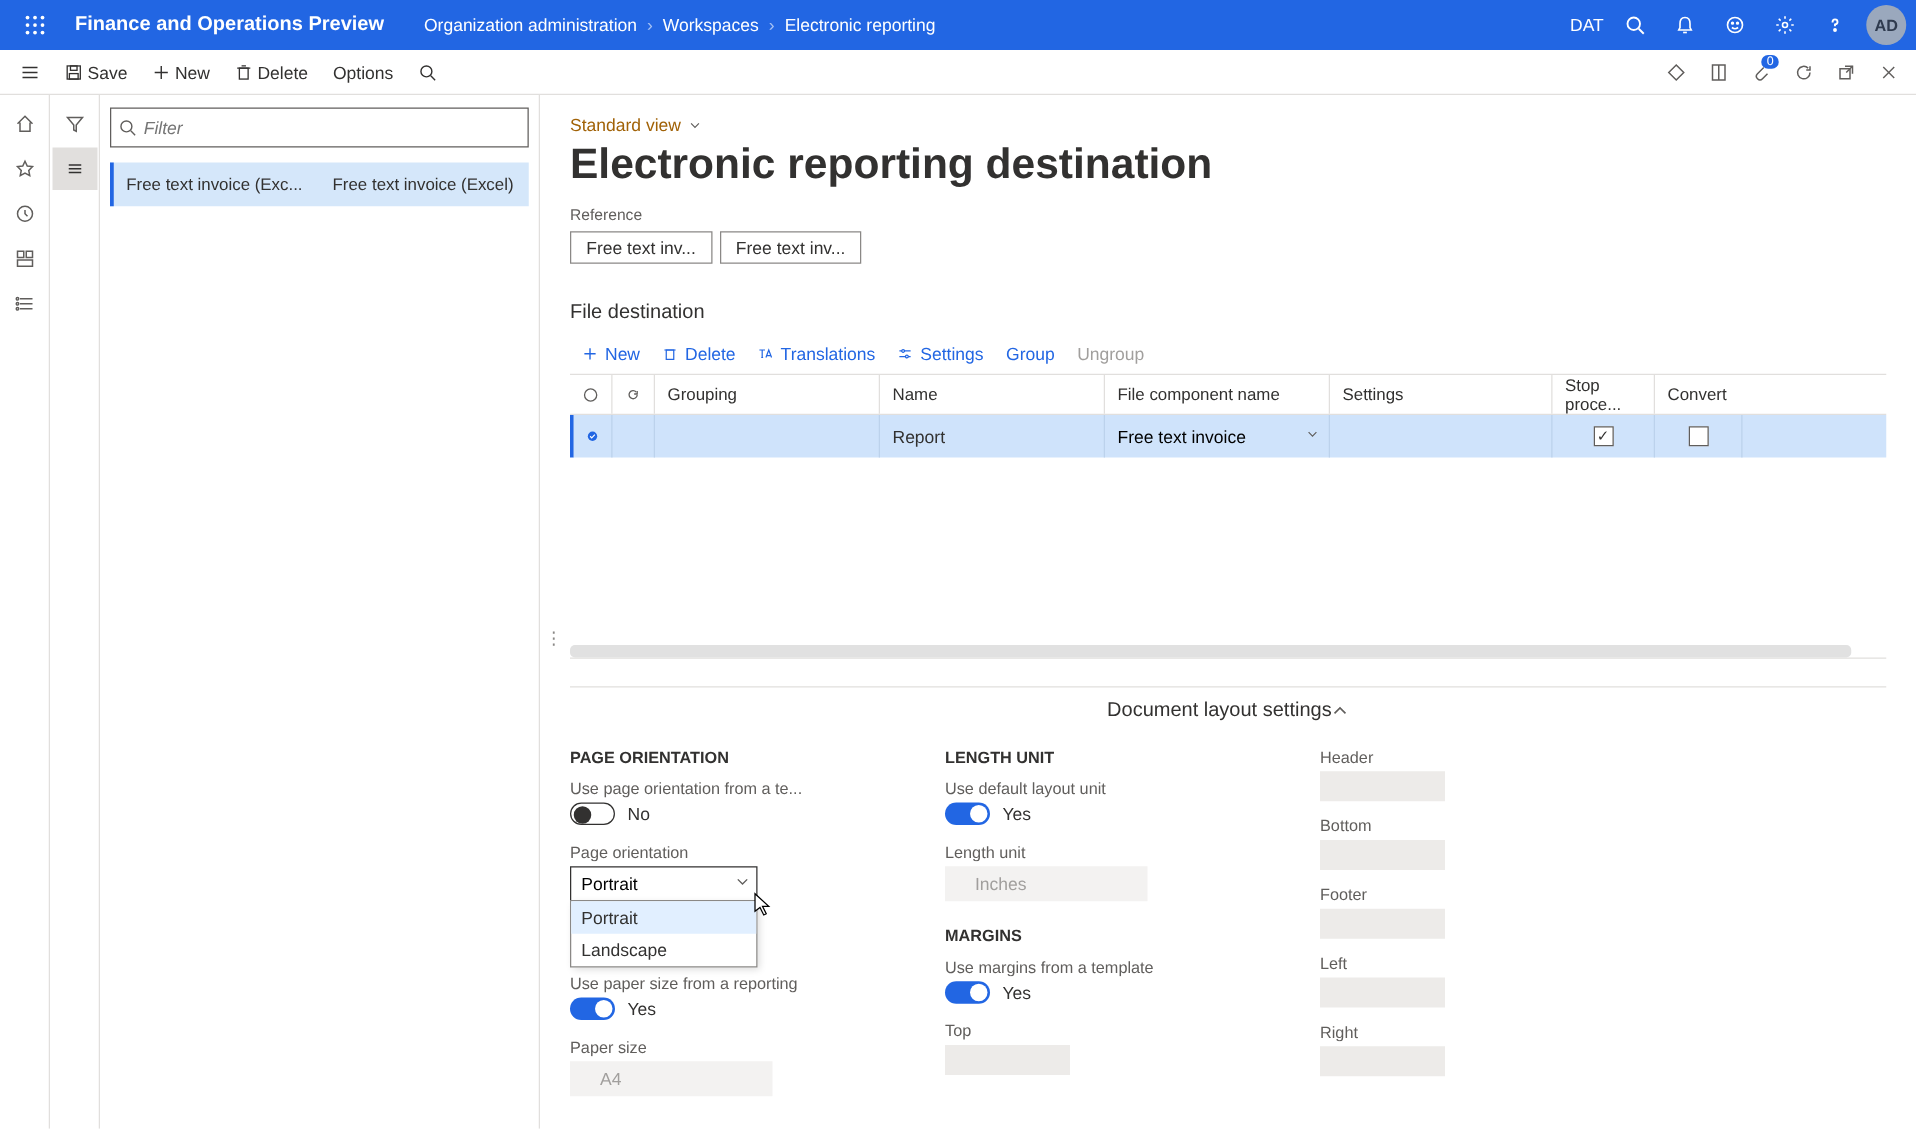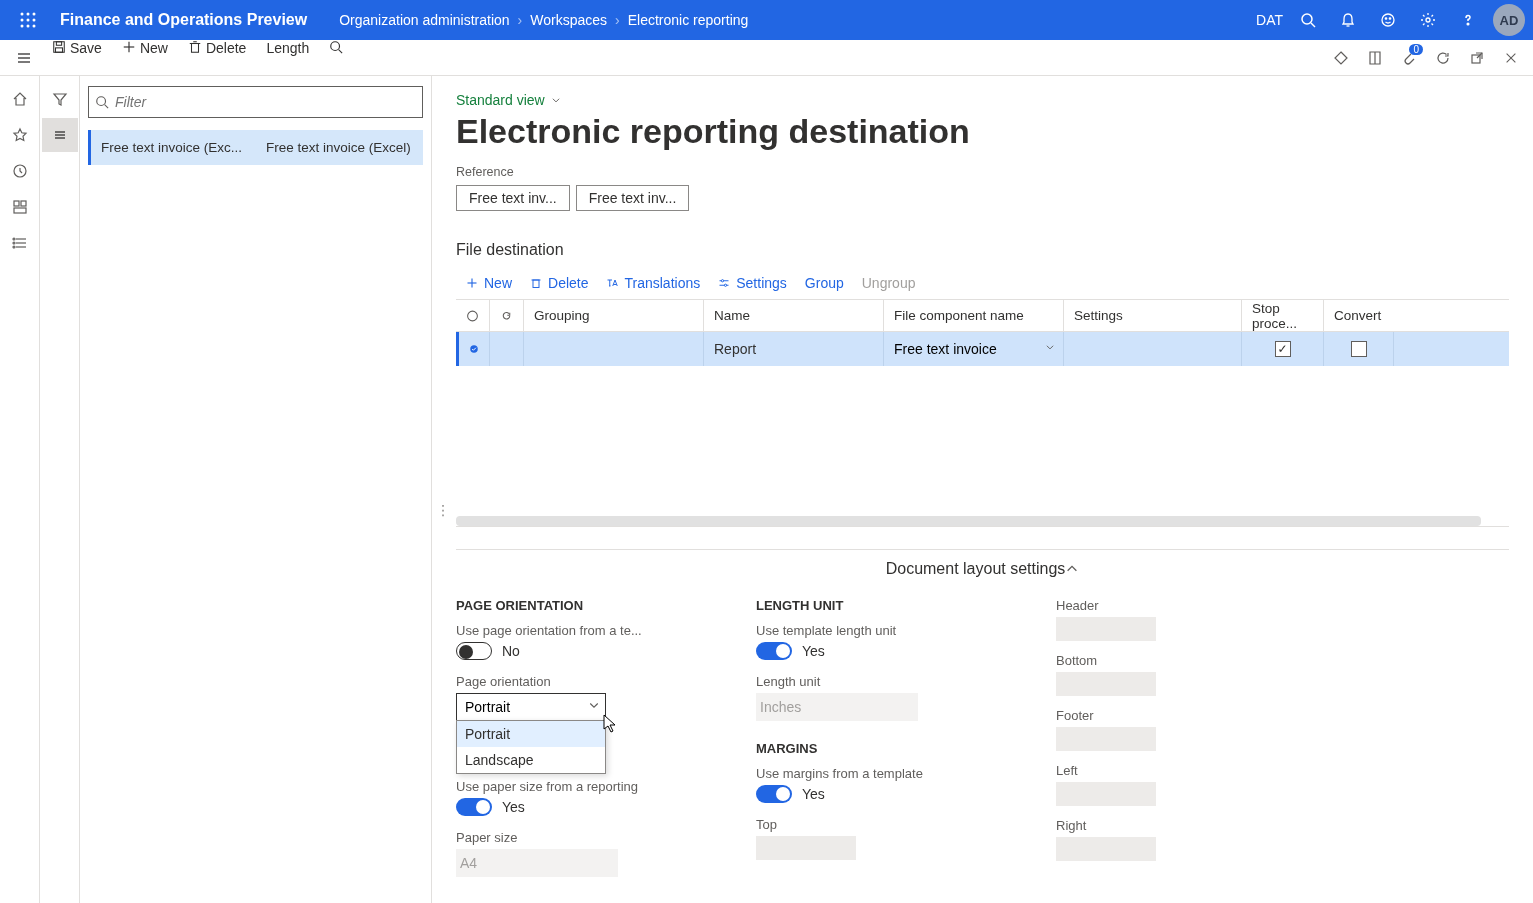--- a/index.html
+++ b/index.html
@@ -14,40 +14,40 @@
 .bc-sep { color: rgba(255,255,255,0.6); }
 .top-right { display: flex; align-items: center; gap: 2px; }
 .top-icon { width: 38px; height: 40px; display: flex; align-items: center; justify-content: center; cursor: pointer;}
 .user-badge { width: 32px; height: 32px; border-radius: 50%; background: #9aa8bd; color: #2f3b4f; display: flex; align-items: center; justify-content: center; font-weight: 600; font-size: 13px; margin-left:4px;}
 .dat-label { font-size: 14px; padding-right: 4px;}
 
 
 .action-bar { height: 36px; border-bottom: 1px solid #e1dfdd; display: flex; align-items: center; padding: 0 6px; justify-content: space-between; }
 .action-left { display: flex; align-items: center; }
 .hamburger { width: 36px; height: 36px; display: flex; align-items: center; justify-content: center; cursor: pointer; }
-.action-btn { display: flex; align-items: flex-start; padding: 0 10px; height: 36px; cursor: pointer; gap: 4px; color: #323130;}
+.action-btn { display: flex; align-items: center; padding: 0 10px; height: 36px; cursor: pointer; gap: 4px; color: #323130;}
 .action-right { display: flex; align-items: center; gap: 2px;}
 .right-icon { width: 32px; height: 32px; display: flex; align-items: center; justify-content: center; cursor: pointer;}
 .right-icon.badge { position: relative; }
 .right-icon.badge::after { content: "0"; position: absolute; top: 2px; right: 2px; background:#2266e3; color:#fff; border-radius: 8px; font-size:10px; padding:0 4px;}
 
 
 .main { display: flex; height: calc(100vh - 76px); }
 .rail { width: 40px; border-right: 1px solid #e1dfdd; display: flex; flex-direction: column; align-items:center; padding-top:6px; gap: 2px;}
 .rail-btn { width: 36px; height: 34px; display:flex; align-items:center; justify-content:center; cursor:pointer; color:#605e5c;}
 .rail2 { width: 40px; border-right: 1px solid #e1dfdd; display: flex; flex-direction: column; align-items:center; padding-top:6px; gap: 2px;}
 
 .list-pane { width: 352px; border-right: 1px solid #e1dfdd; padding: 10px 8px;}
 .filter-wrap { position: relative; border: 1px solid #605e5c; height: 32px; display:flex; align-items:center; padding:0 6px;}
 .filter-wrap svg { flex:none;}
 .filter-input { border:none; outline:none; flex:1; font-style: italic; color:#605e5c; padding-left:6px; font-size:14px;}
 .list-row { background: #d5e7fa; border-left: 3px solid #2266e3; margin-top: 12px; padding: 10px 10px; display:flex; gap: 24px; font-size: 13.5px;}
 
 .detail-pane { flex:1; overflow-y:auto; padding: 16px 24px 40px 24px; position:relative;}
-.std-view { color:#15803d; font-size:14px; display:flex; align-items:center; gap:6px; cursor:pointer;}
+.std-view { color:#a16207; font-size:14px; display:flex; align-items:center; gap:6px; cursor:pointer;}
 .page-title { font-size: 34px; font-weight: 600; margin: 4px 0 14px;}
 .ref-label { font-size: 12.5px; color: #605e5c; margin-bottom:6px;}
 .ref-boxes { display:flex; gap: 6px;}
 .ref-box { border:1px solid #8a8886; padding: 4px 12px; font-size: 14px;}
 
 .section-card { margin-top: 22px; }
 .section-head { font-weight: 400; font-size:16px; padding: 8px 0;}
 .section-head.collapsible{ display:flex; align-items:center; justify-content:center; border-top:1px solid #e1dfdd; cursor:pointer; padding: 10px 4px;}
 
 .grid-toolbar { display:flex; gap: 18px; padding: 8px 10px;}
@@ -79,21 +79,21 @@
 .group-title{ font-size: 13px; font-weight: 600; color:#323130; margin-bottom: 10px;}
 .field-label{ font-size: 13px; color:#605e5c; margin-top:6px; margin-bottom:4px; white-space:nowrap; overflow:hidden; text-overflow:ellipsis;}
 .toggle-row{ display:flex; align-items:center; gap:10px; margin-bottom: 14px;}
 .toggle{ width:36px; height:18px; border-radius:10px; position:relative; cursor:pointer;}
 .toggle .knob{ width:14px; height:14px; border-radius:50%; background:#fff; position:absolute; top:2px; }
 .toggle.off{ background:#fff; border:1px solid #323130;}
 .toggle.off .knob{ background:#323130; left:2px;}
 .toggle.on{ background:#2266e3;}
 .toggle.on .knob{ right:2px;}
 .toggle-text{font-size:14px;}
-.text-input{ border:1px solid #8a8886; height:28px; padding:0 4px; width:162px; font-size:14px;}
+.text-input{ border:1px solid #8a8886; height:28px; padding:0 24px; width:162px; font-size:14px;}
 .text-input.disabled{ background:#f3f2f1; border:none; color:#a19f9d;}
 .greybox{ background:#edebe9; height:24px; width:100px; margin-bottom:12px;}
 
 
 .dd-wrap{position:relative; width:150px;}
 .dd-input{ border:1px solid #323130; height:28px; width:100%; padding: 0 24px 0 8px; font-size:14px;}
 .dd-chevron{ position:absolute; right:6px; top:6px; pointer-events:none;}
 .dd-list{position:absolute; top:27px; left:0; width:150px; border:1px solid #8a8886; background:#fff; z-index:10; box-shadow: 2px 2px 6px rgba(0,0,0,0.15);}
 .dd-item{ padding: 5px 8px; font-size:14px; cursor:pointer;}
 .dd-item.sel{ background:#e1efff;}
@@ -194,21 +194,21 @@
       </div>
     <div class="action-btn">
         <svg width="14" height="14" viewBox="0 0 16 16" fill="none" stroke="#323130" stroke-width="1.2">
           <rect x="4" y="4" width="8" height="10"></rect>
           <line x1="2" y1="4" x2="14" y2="4"></line>
           <line x1="6" y1="2" x2="10" y2="2"></line>
         </svg>
         <span>Delete</span>
       </div>
     <div class="action-btn">
-        <span>Length</span>
+        <span>Options</span>
       </div>
     <div class="action-btn">
         <svg width="14" height="14" viewBox="0 0 16 16" fill="none" stroke="#323130" stroke-width="1.3">
           <circle cx="7" cy="7" r="5"></circle>
           <line x1="11" y1="11" x2="15" y2="15"></line>
         </svg>
       </div>
   </div>
   <div class="action-right">
     <div class="right-icon">
@@ -460,21 +460,21 @@
                 <div class="knob"></div>
               </div>
             <span class="toggle-text">Yes</span>
           </div>
           <div class="field-label">Paper size</div>
           <input class="text-input disabled" value="A4" style="">
         </div>
 
         <div class="col">
           <div class="group-title">LENGTH UNIT</div>
-          <div class="field-label">Use template length unit</div>
+          <div class="field-label">Use default layout unit</div>
           <div class="toggle-row">
             <div class="toggle on">
                 <div class="knob"></div>
               </div>
             <span class="toggle-text">Yes</span>
           </div>
           <div class="field-label">Length unit</div>
           <input class="text-input disabled" value="Inches" style="">
           <div style="height:20px"></div>
           <div class="group-title">MARGINS</div>

